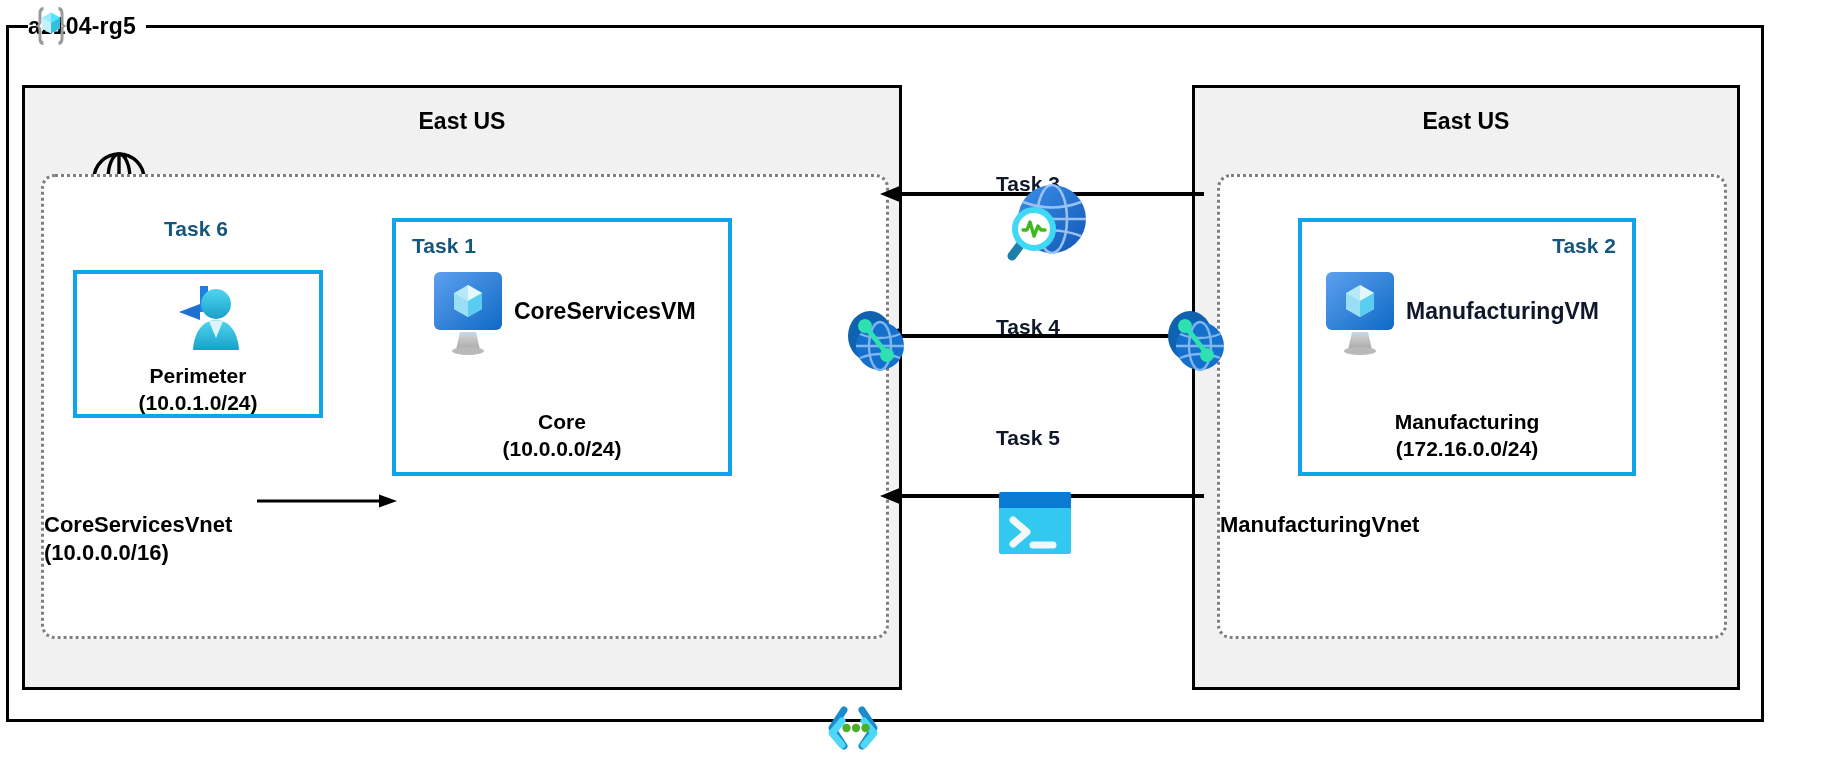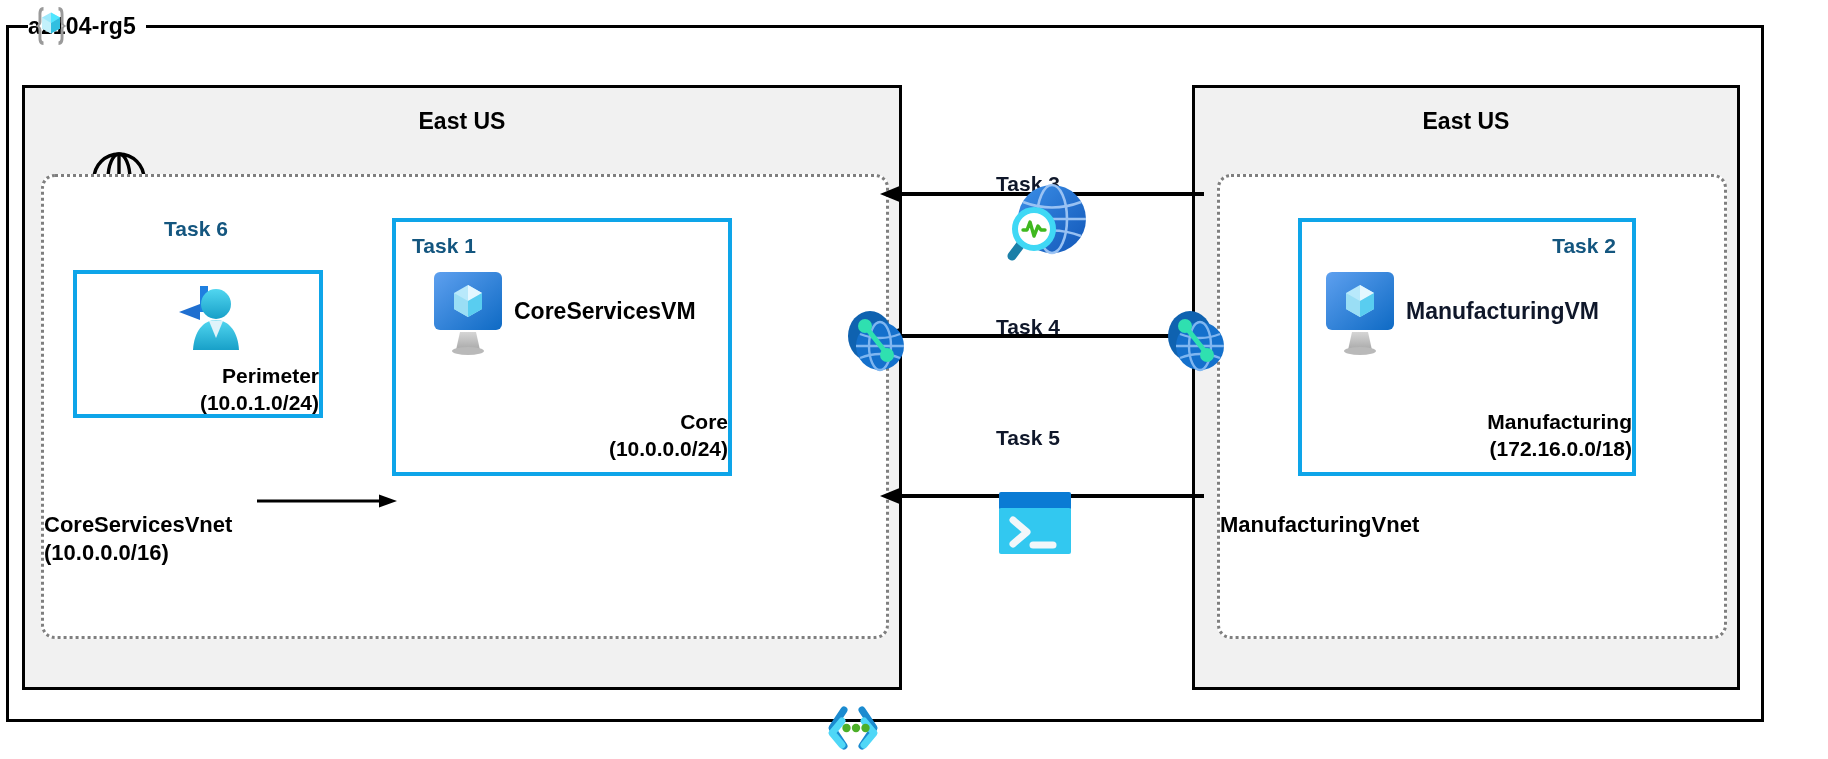--- a/index.html
+++ b/index.html
@@ -30,21 +30,21 @@
   #vnet-mfg-label{top:334px;}
 
   
   .subnet{position:absolute;background:#ffffff;border:4px solid #0ea5e9;box-sizing:border-box;}
   #subnet-perimeter{left:29px;top:93px;width:250px;height:148px;}
   #subnet-core{left:348px;top:41px;width:340px;height:258px;}
   #subnet-mfg{left:78px;top:41px;width:338px;height:258px;}
 
   .task-tag{position:absolute;font-size:21px;font-weight:bold;color:#14567f;white-space:nowrap;}
 
-  .subnet-caption{position:absolute;left:0;right:0;text-align:right;font-size:21px;
+  .subnet-caption{position:absolute;left:0;right:0;text-align:center;font-size:21px;
                   font-weight:bold;color:#000;line-height:1.3;}
 
   
   .ic{position:absolute;line-height:0;}
 
   
   #internet-globe{left:66px;top:63px;}
 
   
   .conn{position:absolute;}
@@ -232,21 +232,21 @@
             <path d="M36 15 L50 23 L36 31 Z" fill="#e4f7ff"></path>
             <path d="M36 31 L50 23 L50 39 L36 47 Z" fill="#59cdf0"></path>
             <path d="M36 31 L22 23 L22 39 L36 47 Z" fill="#9adef5"></path>
           </svg>
         </span>
 
         <div style="position:absolute;left:104px;top:76px;font-size:23px;font-weight:bold;color:#0f172a;white-space:nowrap;">ManufacturingVM</div>
 
         <div class="subnet-caption" style="top:186px;">
           <div>Manufacturing</div>
-          <div>(172.16.0.0/18)</div>
+          <div>(172.16.0.0/24)</div>
         </div>
       </div>
     </div>
 
   </div>
 
   <div class="conn-label" style="left:948px;top:133px;width:160px;">Task 3</div>
   <span class="conn" style="left:880px;top:185px;">
     <svg width="324" height="18" viewBox="0 0 324 18">
       <line x1="18" y1="9" x2="324" y2="9" stroke="#000" stroke-width="4"></line>

